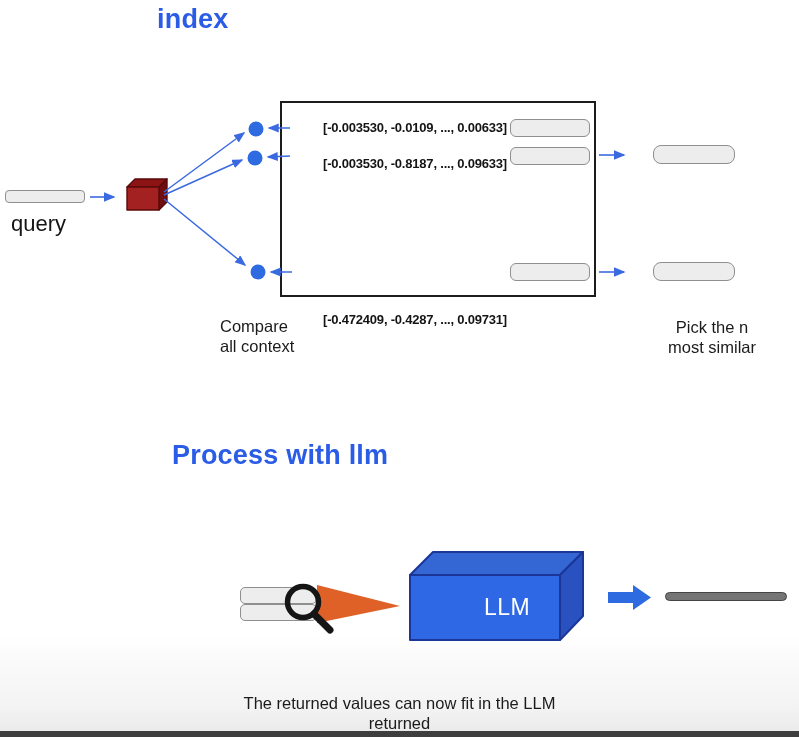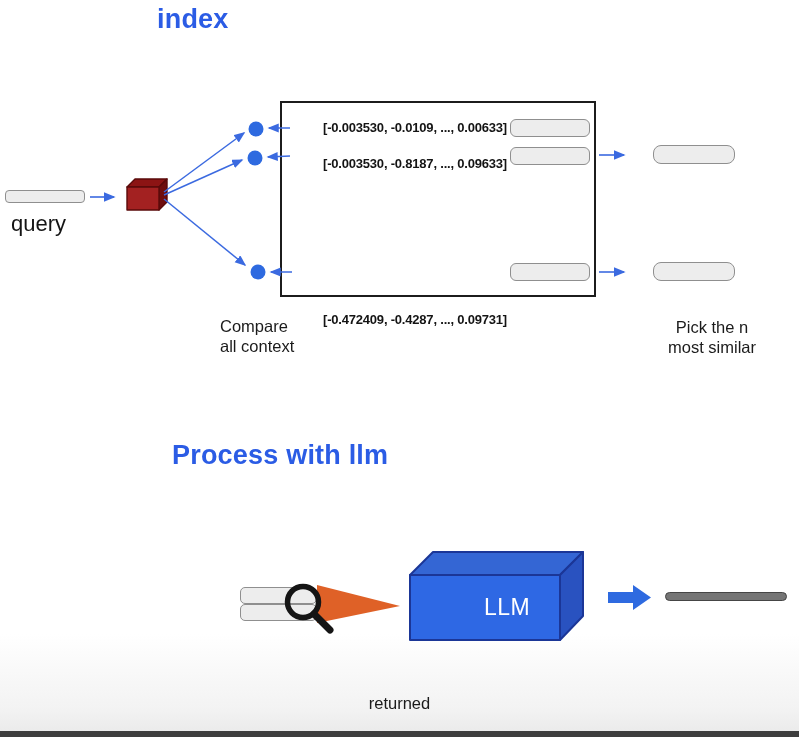--- a/index.html
+++ b/index.html
@@ -76,20 +76,21 @@
   </div>
 
   <div class="abs pill" style="left:240px;top:587px;width:77px;height:17px;border-radius:5px;"></div>
   <div class="abs pill" style="left:240px;top:604px;width:77px;height:17px;border-radius:5px;"></div>
 
   <div class="abs llm-label">LLM</div>
 
   <div class="abs out-bar"></div>
 
   <div class="abs caption" style="left:0;top:693px;width:799px;text-align:center;">
+    <div>The returned values can now fit in the LLM</div>
     <div>returned</div>
   </div>
 
   <div class="abs bottom-strip"></div>
 
   <svg class="abs shape-layer" width="799" height="737" viewBox="0 0 799 737">
     <defs>
       <marker id="ah" markerWidth="9" markerHeight="8" refX="6.5" refY="3" orient="auto" markerUnits="strokeWidth">
         <path d="M0,0 L7.5,3 L0,6 Z" fill="#3b6ae0"></path>
       </marker>

